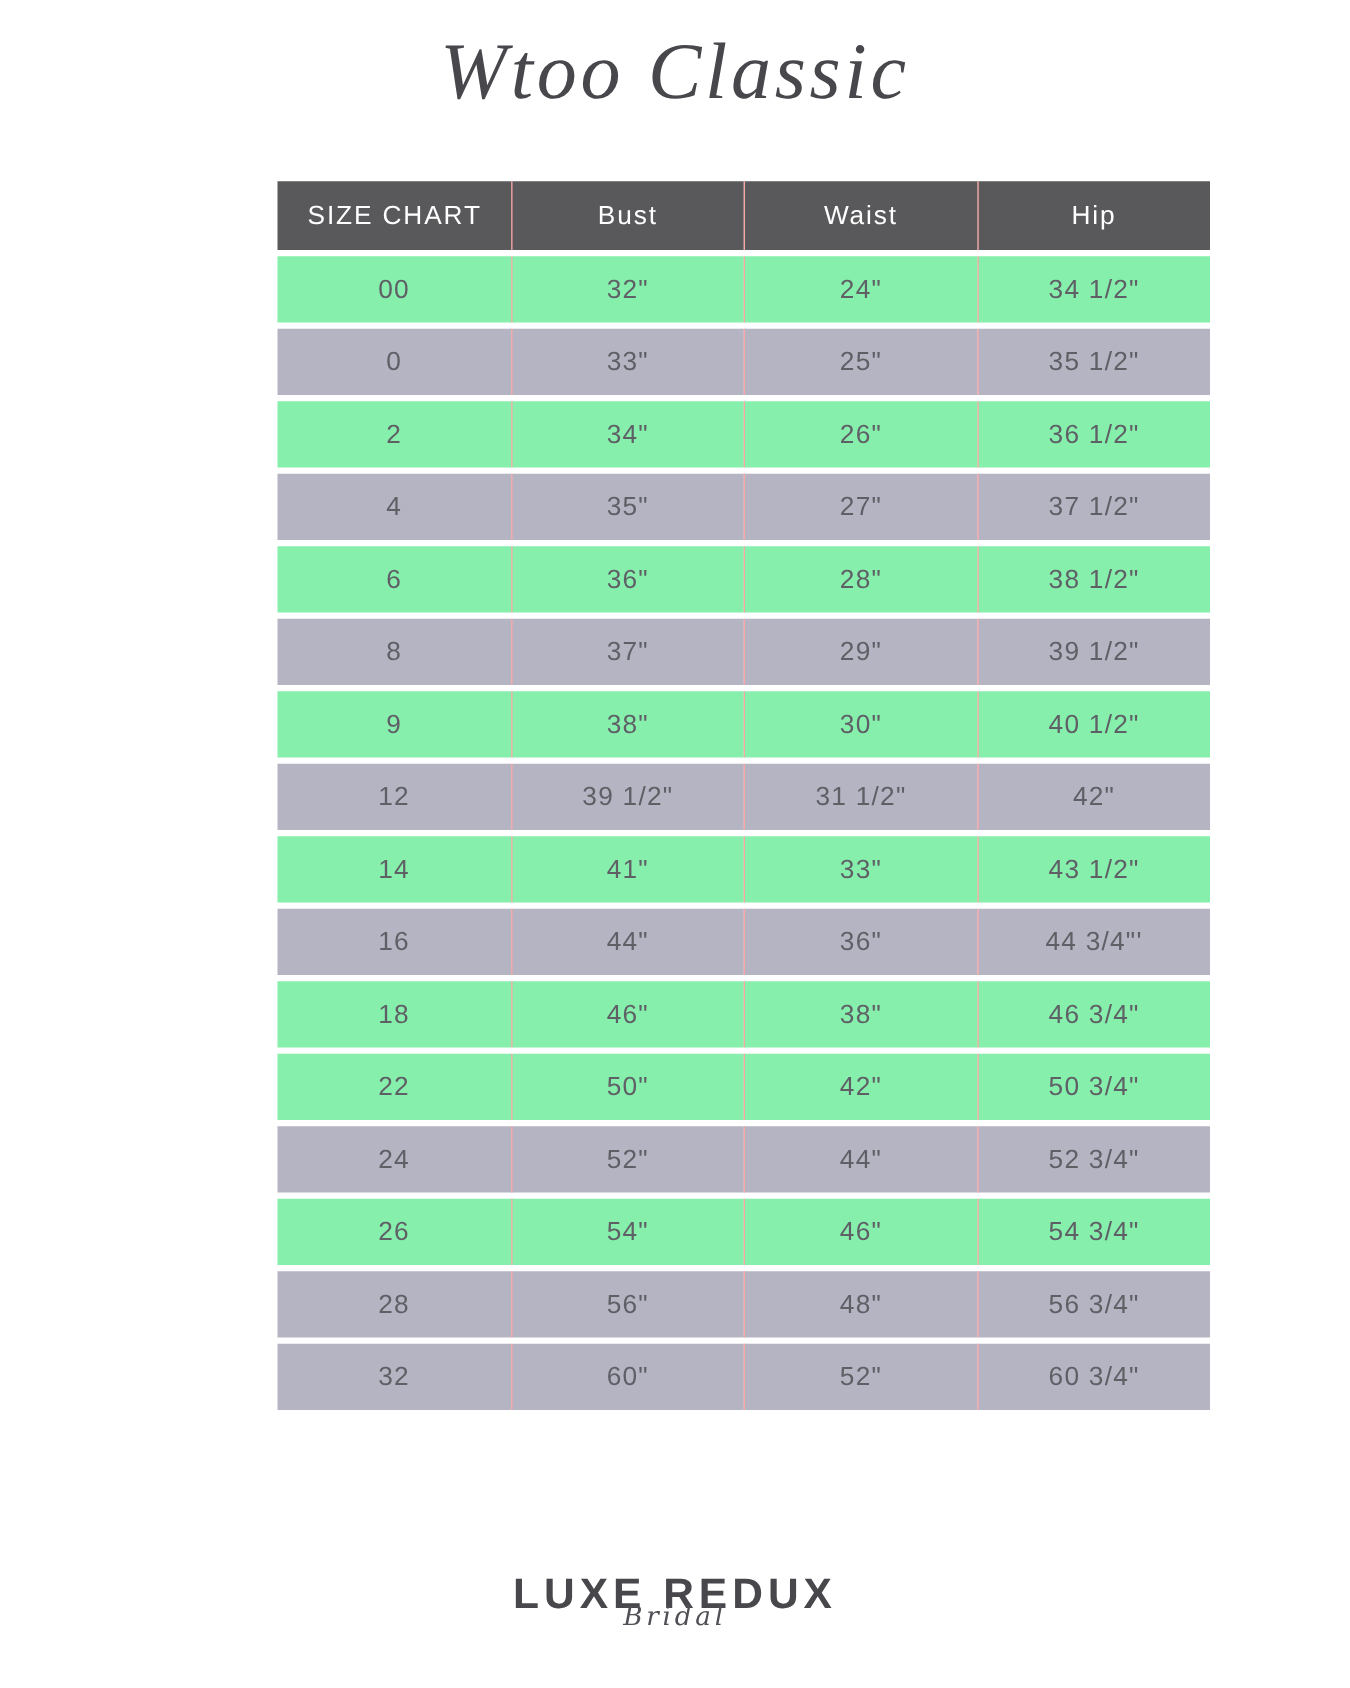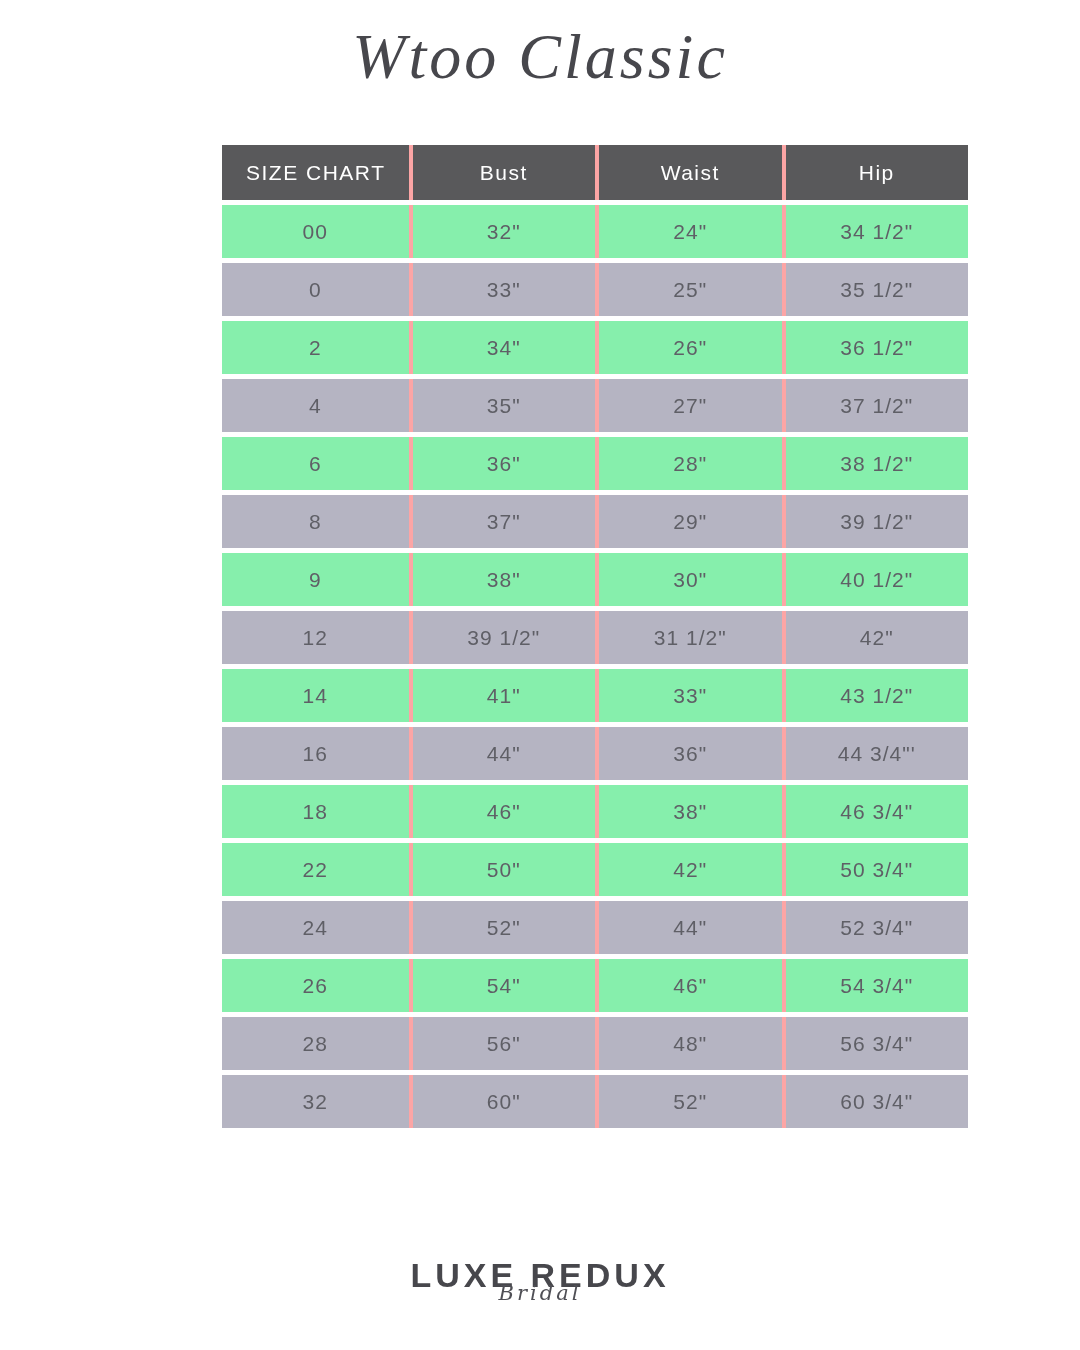--- a/index.html
+++ b/index.html
@@ -51,21 +51,21 @@
   td {
     height: 53px;
     text-align: center;
     vertical-align: middle;
     font-size: 21px;
     letter-spacing: 1px;
     color: #5f5f66;
   }
   tr.light td { background: #86efac; }
   tr.dark td  { background: #b5b4c2; }
-  td + td, th + th { border-left: 4px solid #fca5a5; }
+  td + td, th + th { border-left: 1px solid #fca5a5; }
   .footer {
     position: absolute;
     top: 1256px;
     left: 0;
     width: 100%;
     text-align: center;
   }
   .brand {
     font-family: Liberation Sans, sans-serif;
     font-weight: bold;

